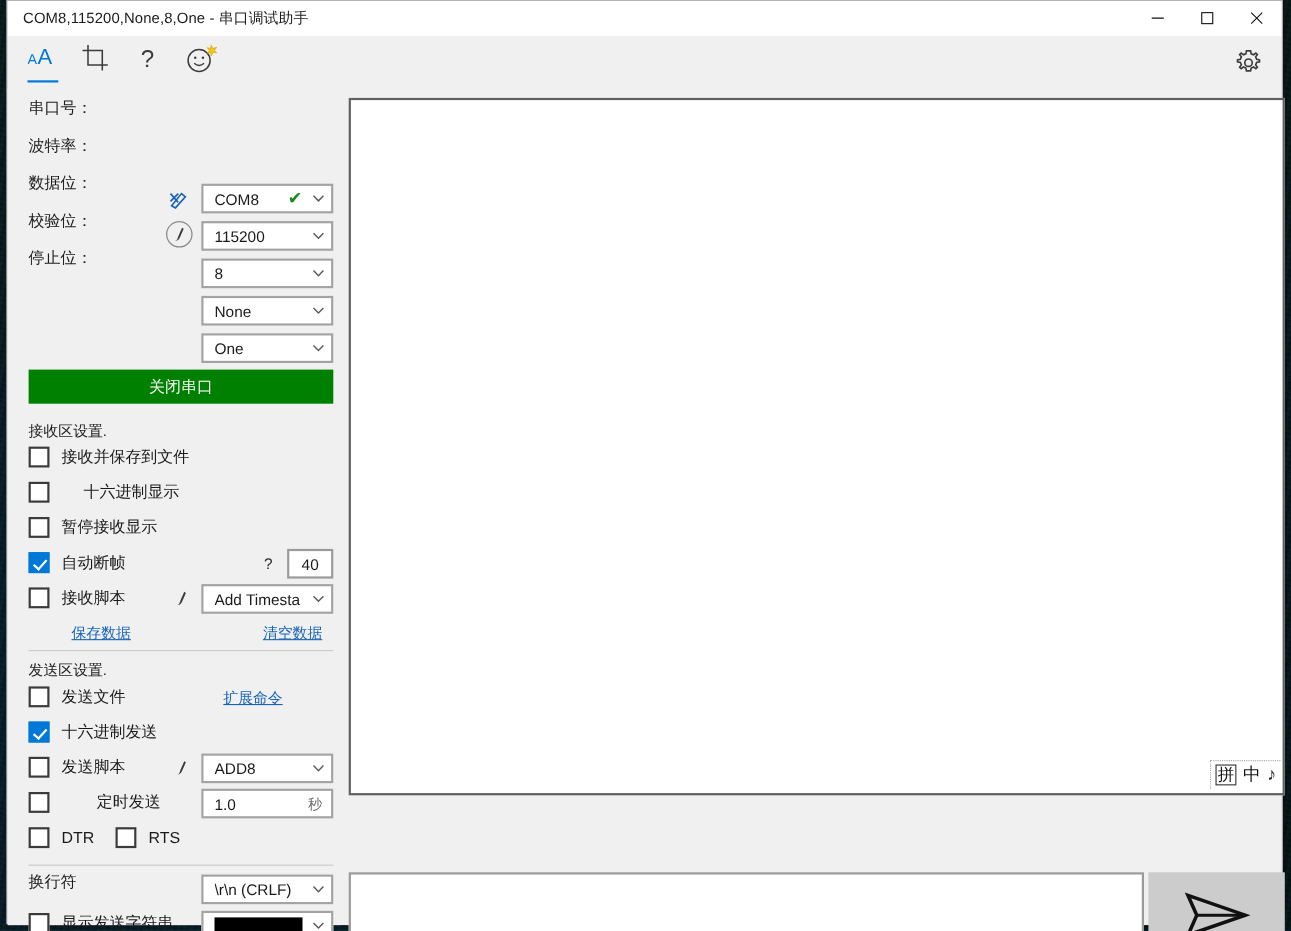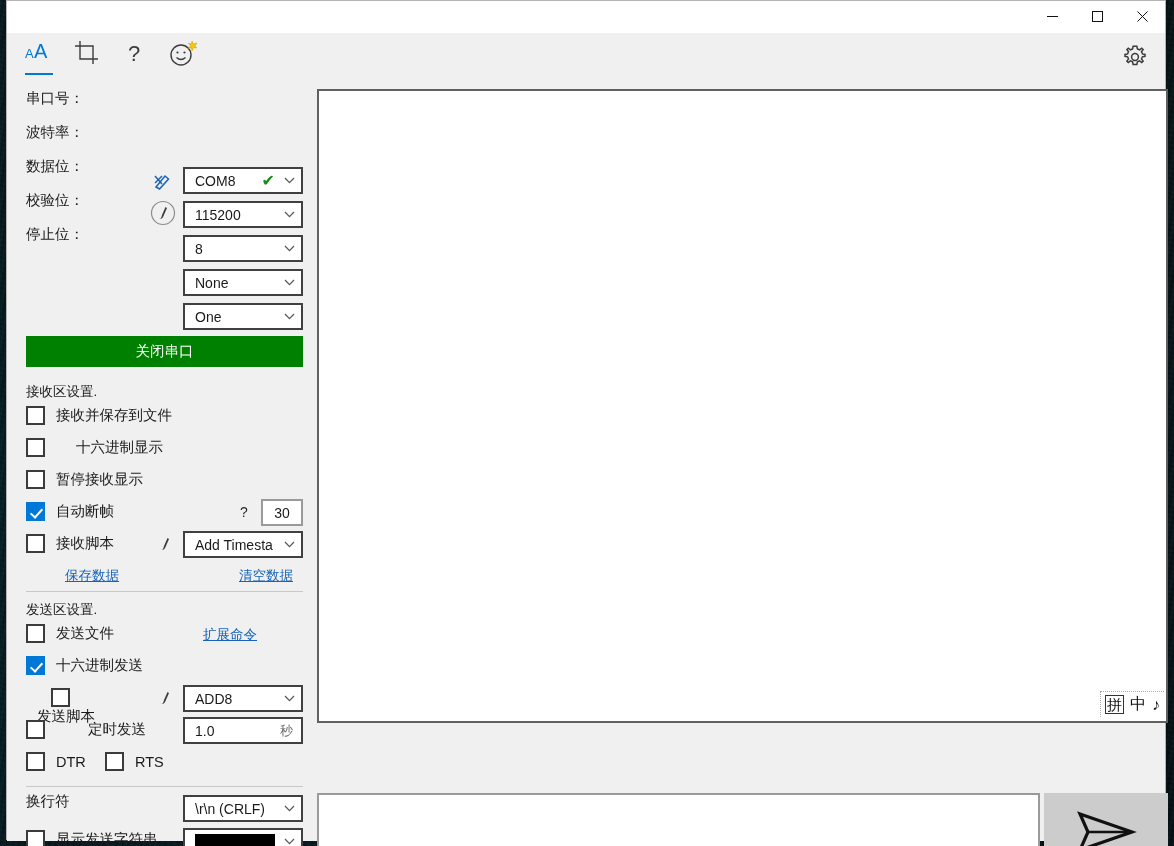--- a/index.html
+++ b/index.html
@@ -127,21 +127,21 @@
     display: flex;
     align-items: center;
   }
   .lbl {
     font-size: 14.5px;
     color: #1a1a1a;
     white-space: nowrap;
   }
   .combo {
     box-sizing: border-box;
-    border: 2px solid #404040;
+    border: 2px solid #a3a3a3;
     background: #ffffff;
     height: 27px;
     display: flex;
     align-items: center;
     padding: 0 4px 0 10px;
     font-size: 14px;
     color: #1a1a1a;
   }
   .combo .val { flex: 1; white-space: nowrap; overflow: hidden; }
   .chev {
@@ -310,20 +310,21 @@
   }
 </style>
 </head>
 <body>
 
 <div id="desktop"></div>
 
 <div id="window">
 
   <div id="titlebar">
+    <div id="title-text">COM8,115200,None,8,One  -  串口调试助手</div>
     <div class="caption-spacer"></div>
     <div class="cap-btn">
       <svg width="13" height="13" viewBox="0 0 13 13">
           <line x1="1" y1="6.5" x2="12" y2="6.5" stroke="#111" stroke-width="1"></line>
         </svg>
     </div>
     <div class="cap-btn">
       <svg width="13" height="13" viewBox="0 0 13 13">
           <rect x="1.5" y="1.5" width="10" height="10" fill="none" stroke="#111" stroke-width="1"></rect>
         </svg>
@@ -466,21 +467,21 @@
       </div>
       <div class="cbrow" style="left:19px; top:390px;">
         <span class="cbox"></span>
         <span class="cbtext">暂停接收显示</span>
       </div>
       <div class="cbrow" style="left:19px; top:422px;">
         <span class="cbox checked"></span>
         <span class="cbtext">自动断帧</span>
       </div>
       <div class="qmark" style="left:233px; top:424px;">?</div>
-      <div class="numbox" style="position:absolute; left:254px; top:419px; width:42px;">30</div>
+      <div class="numbox" style="position:absolute; left:254px; top:419px; width:42px;">40</div>
 
       <div class="cbrow" style="left:19px; top:454px;">
         <span class="cbox"></span>
         <span class="cbtext">接收脚本</span>
       </div>
       <div class="penicon" style="left:148px; top:453px;">
         <svg width="22" height="22" viewBox="0 0 22 22">
           <path d="M6 17 C8 17 8.5 15 9 13 L12.5 5 L14 6 L10.5 14 C9.8 15.8 8.6 17.2 6 17 Z" fill="#3c3c3c"></path>
         </svg>
       </div>
@@ -504,21 +505,21 @@
         <span class="cbox"></span>
         <span class="cbtext">发送文件</span>
       </div>
       <div class="link" style="left:196px; top:546px;">扩展命令</div>
 
       <div class="cbrow" style="left:19px; top:576px;">
         <span class="cbox checked"></span>
         <span class="cbtext">十六进制发送</span>
       </div>
 
-      <div class="cbrow" style="left:19px; top:608px;flex-direction:column;">
+      <div class="cbrow" style="left:19px; top:608px;">
         <span class="cbox"></span>
         <span class="cbtext">发送脚本</span>
       </div>
       <div class="penicon" style="left:148px; top:607px;">
         <svg width="22" height="22" viewBox="0 0 22 22">
           <path d="M6 17 C8 17 8.5 15 9 13 L12.5 5 L14 6 L10.5 14 C9.8 15.8 8.6 17.2 6 17 Z" fill="#3c3c3c"></path>
         </svg>
       </div>
       <div class="combo" style="position:absolute; left:176px; top:605px; width:120px;">
         <span class="val">ADD8</span>

